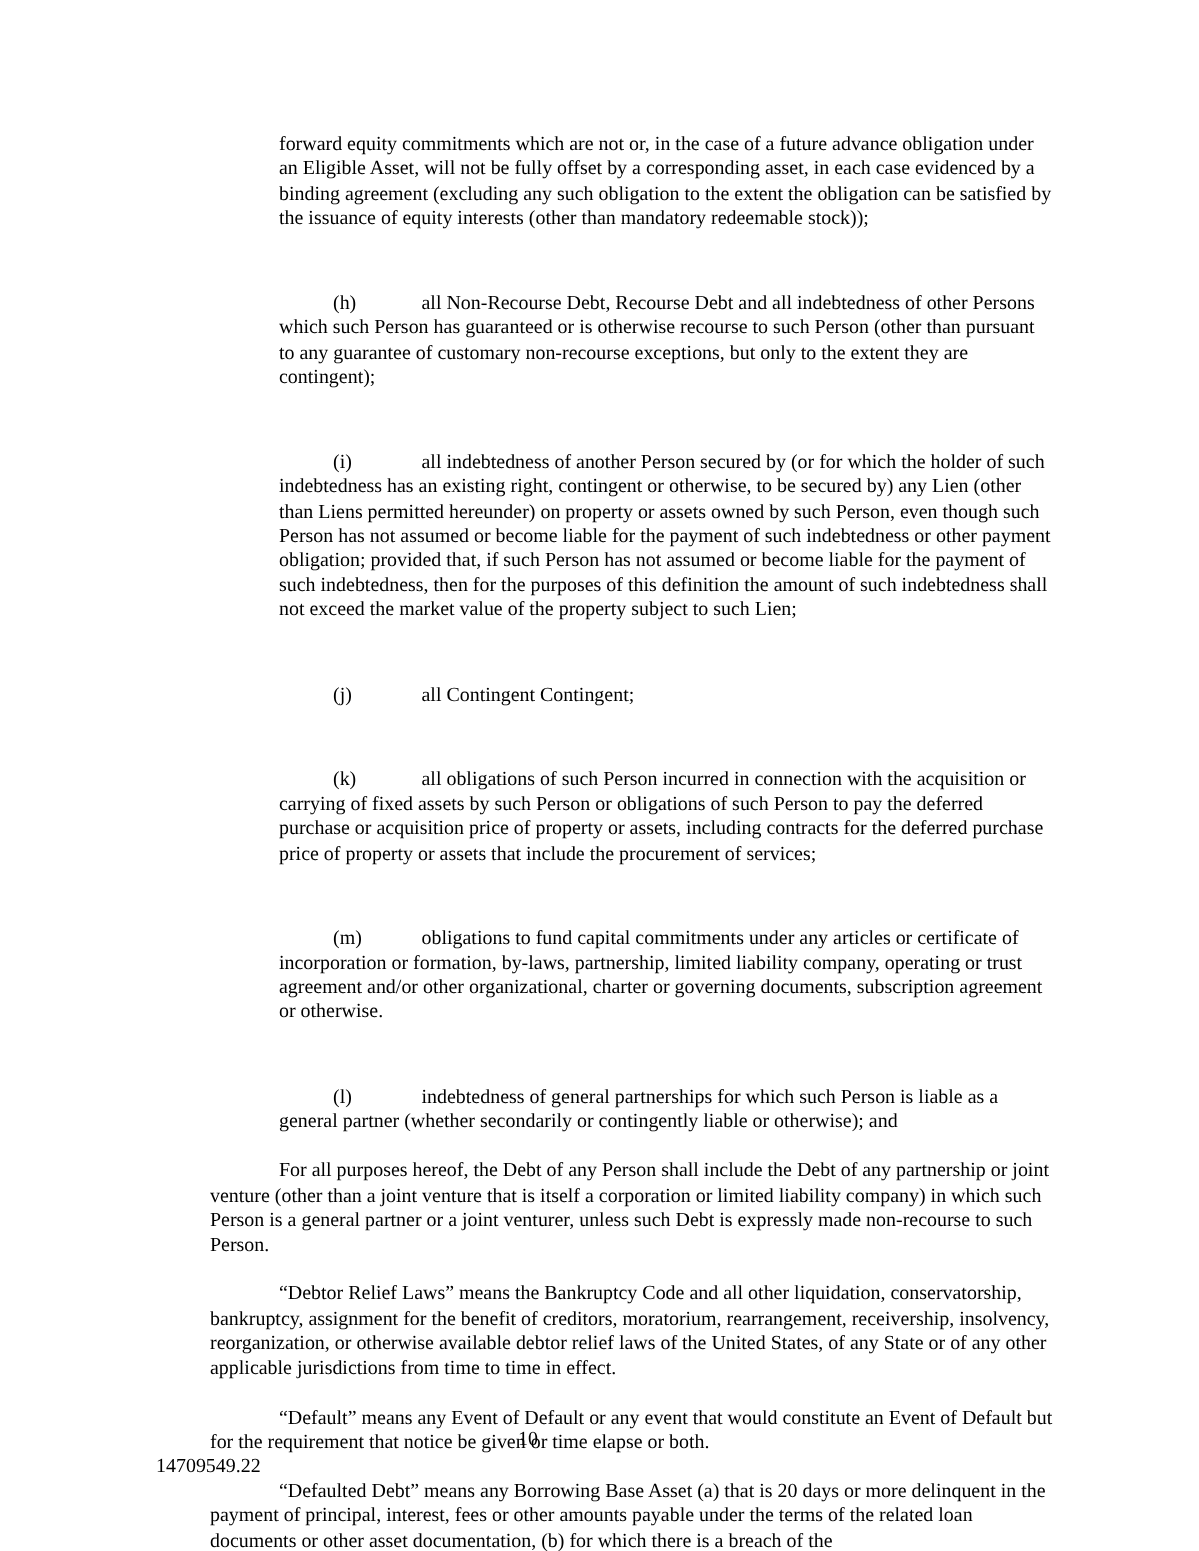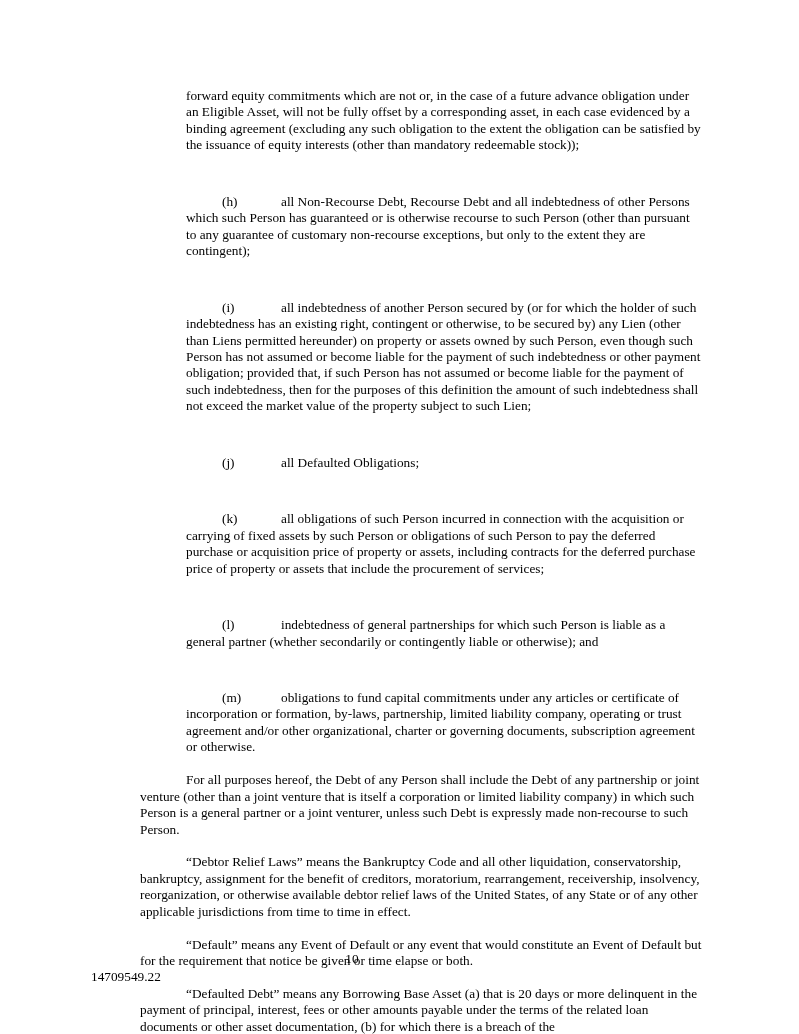--- a/index.html
+++ b/index.html
@@ -54,21 +54,21 @@
   .page-number {
     position: absolute;
     top: 951px;
     left: 0;
     width: 704px;
     text-align: center;
   }
   .doc-number {
     position: absolute;
     top: 969px;
-    left: 91px;
+    left: 104px;
   }
 </style>
 </head>
 <body>
 
 <div class="page">
   <div class="content">
 
     <div class="para block-indent">
       <span>forward equity commitments which are not or, in the case of a future advance obligation under an Eligible Asset, will not be fully offset by a corresponding asset, in each case evidenced by a binding agreement (excluding any such obligation to the extent the obligation can be satisfied by the issuance of equity interests (other than mandatory redeemable stock));</span>
@@ -76,33 +76,33 @@
 
     <div class="para clause">
       <span class="clause-label">(h)</span><span>all Non-Recourse Debt, Recourse Debt and all indebtedness of other Persons which such Person has guaranteed or is otherwise recourse to such Person (other than pursuant to any guarantee of customary non-recourse exceptions, but only to the extent they are contingent);</span>
     </div>
 
     <div class="para clause">
       <span class="clause-label">(i)</span><span>all indebtedness of another Person secured by (or for which the holder of such indebtedness has an existing right, contingent or otherwise, to be secured by) any Lien (other than Liens permitted hereunder) on property or assets owned by such Person, even though such Person has not assumed or become liable for the payment of such indebtedness or other payment obligation; provided that, if such Person has not assumed or become liable for the payment of such indebtedness, then for the purposes of this definition the amount of such indebtedness shall not exceed the market value of the property subject to such Lien;</span>
     </div>
 
     <div class="para clause">
-      <span class="clause-label">(j)</span><span>all Defaulted Obligations;</span>
+      <span class="clause-label">(j)</span><span>all Contingent Contingent;</span>
     </div>
 
     <div class="para clause">
       <span class="clause-label">(k)</span><span>all obligations of such Person incurred in connection with the acquisition or carrying of fixed assets by such Person or obligations of such Person to pay the deferred purchase or acquisition price of property or assets, including contracts for the deferred purchase price of property or assets that include the procurement of services;</span>
     </div>
 
     <div class="para clause">
-      <span class="clause-label">(l)</span><span>indebtedness of general partnerships for which such Person is liable as a general partner (whether secondarily or contingently liable or otherwise); and</span>
+      <span class="clause-label">(m)</span><span>obligations to fund capital commitments under any articles or certificate of incorporation or formation, by-laws, partnership, limited liability company, operating or trust agreement and/or other organizational, charter or governing documents, subscription agreement or otherwise.</span>
     </div>
 
     <div class="para clause">
-      <span class="clause-label">(m)</span><span>obligations to fund capital commitments under any articles or certificate of incorporation or formation, by-laws, partnership, limited liability company, operating or trust agreement and/or other organizational, charter or governing documents, subscription agreement or otherwise.</span>
+      <span class="clause-label">(l)</span><span>indebtedness of general partnerships for which such Person is liable as a general partner (whether secondarily or contingently liable or otherwise); and</span>
     </div>
 
     <div class="para body-ind">
       <span>For all purposes hereof, the Debt of any Person shall include the Debt of any partnership or joint venture (other than a joint venture that is itself a corporation or limited liability company) in which such Person is a general partner or a joint venturer, unless such Debt is expressly made non-recourse to such Person.</span>
     </div>
 
     <div class="para body-ind">
       <span class="term">“Debtor Relief Laws”</span><span> means the Bankruptcy Code and all other liquidation, conservatorship, bankruptcy, assignment for the benefit of creditors, moratorium, rearrangement, receivership, insolvency, reorganization, or otherwise available debtor relief laws of the United States, of any State or of any other applicable jurisdictions from time to time in effect.</span>
     </div>
 

